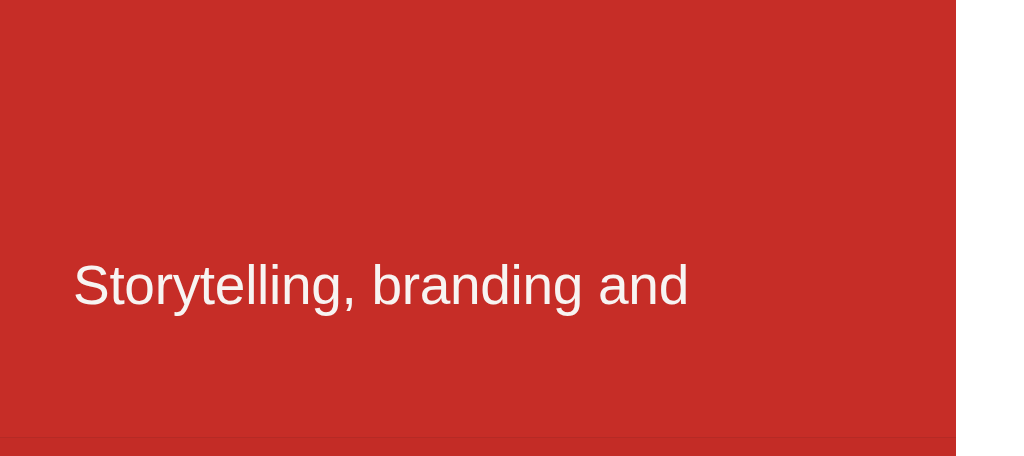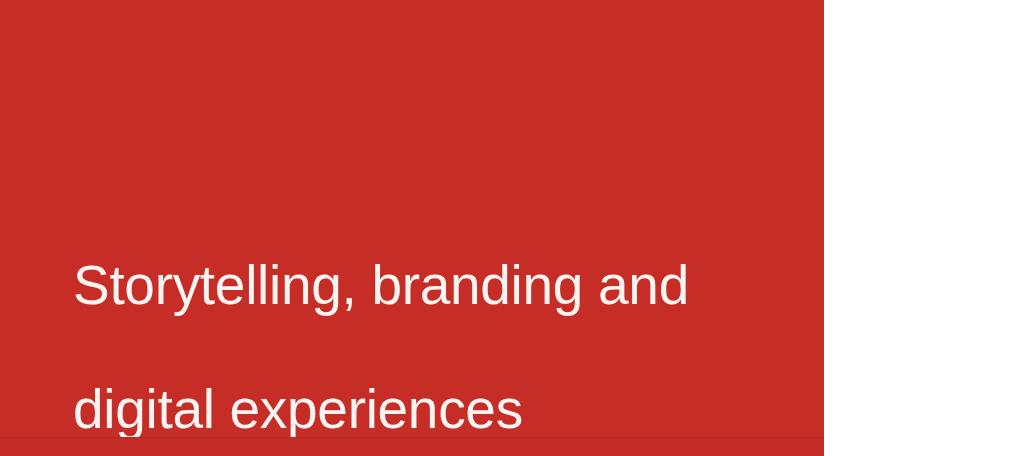--- a/index.html
+++ b/index.html
@@ -10,21 +10,21 @@
   body {
     width: 1024px;
     height: 456px;
     overflow: hidden;
     font-family: "Liberation Sans", sans-serif;
     background: #ffffff;
   }
 
   #slide {
     position: relative;
-    width: 824px;
+    width: 956px;
     height: 456px;
     background: #c62d27;
     overflow: hidden;
   }
 
   
   #slide-surface {
     position: absolute;
     left: 0;
     top: 0;
@@ -76,19 +76,18 @@
 </style>
 </head>
 <body>
 
 <div id="slide">
 
   <div id="slide-surface"></div>
 
   <h1 id="headline">
     <span class="headline-line">Storytelling, branding and</span>
-    <span class="headline-line">digital experiences</span>
   </h1>
 
   <div id="bottom-divider"></div>
   <div id="bottom-band"></div>
 
 </div>
 
 </body></html>

